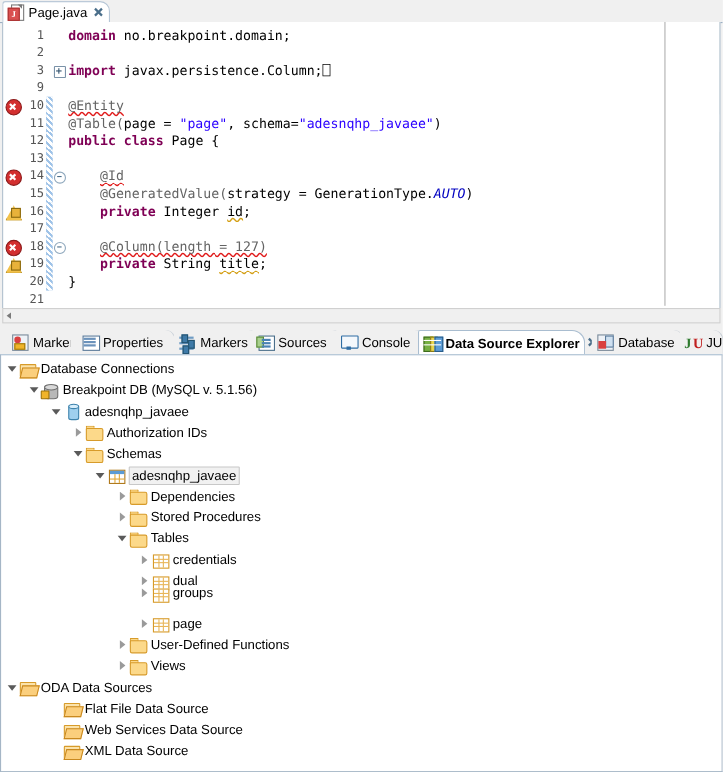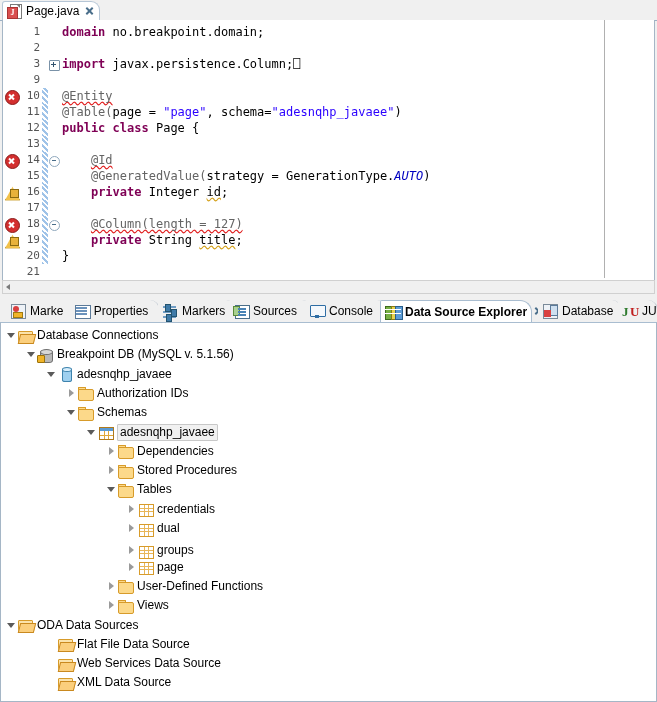--- a/index.html
+++ b/index.html
@@ -575,21 +575,21 @@
             <span class="ticon ic-table">
               <span class="g">
                 <span class="hline" style="top:3px"></span>
                 <span class="hline" style="top:6px"></span>
                 <span class="vline" style="left:4px"></span>
                 <span class="vline" style="left:8px"></span>
               </span>
             </span>
             <span class="lbl">dual</span>
           </div>
-          <div class="trow" style="top: 218px; left: 124px;">
+          <div class="trow" style="top: 207px; left: 124px;">
             <span class="arrow col"></span>
             <span class="ticon ic-table">
               <span class="g">
                 <span class="hline" style="top:3px"></span>
                 <span class="hline" style="top:6px"></span>
                 <span class="vline" style="left:4px"></span>
                 <span class="vline" style="left:8px"></span>
               </span>
             </span>
             <span class="lbl">groups</span>

